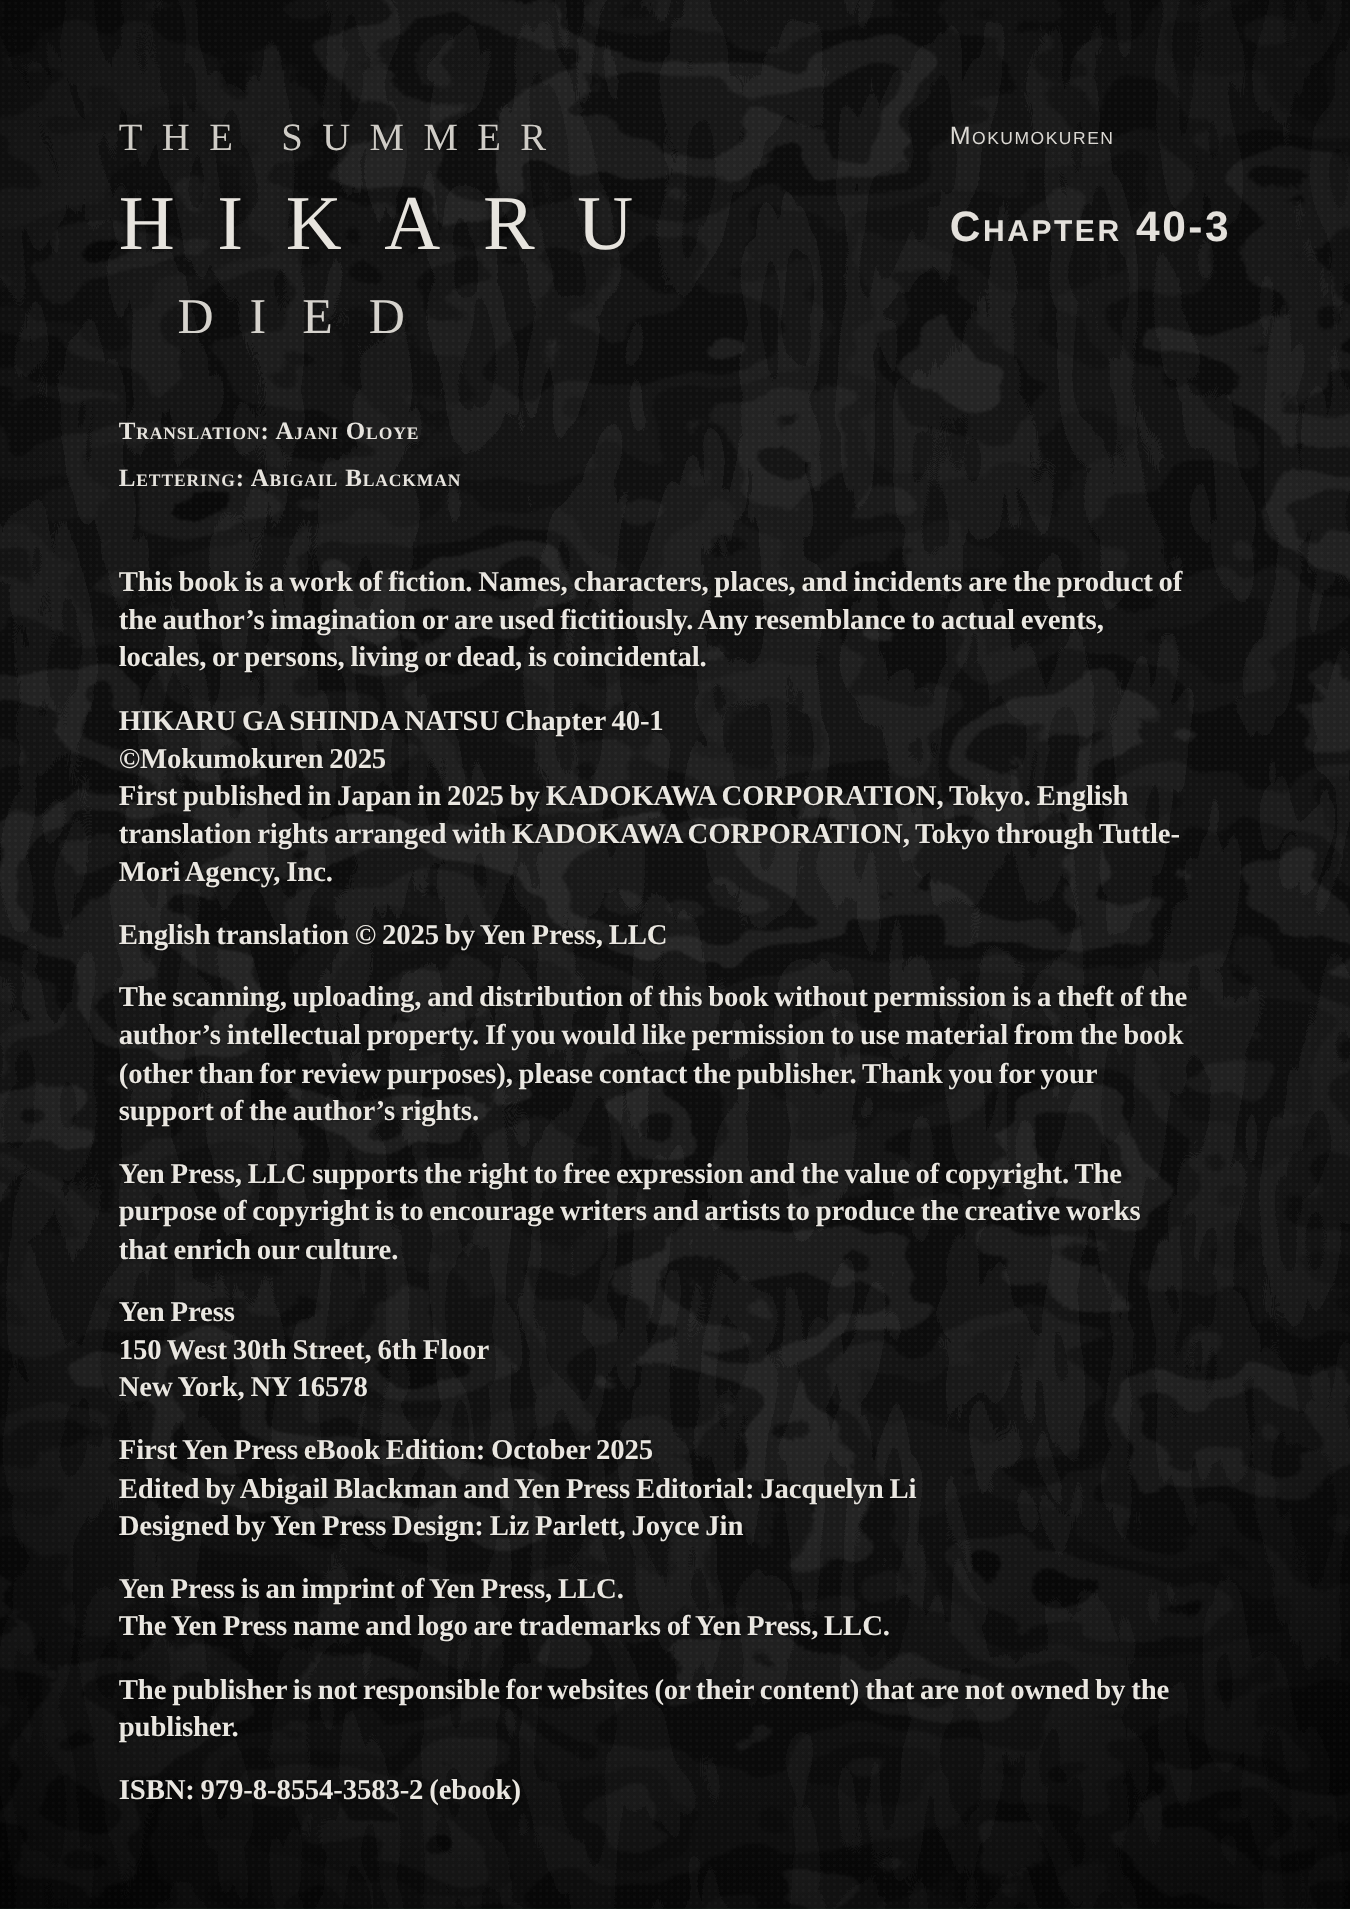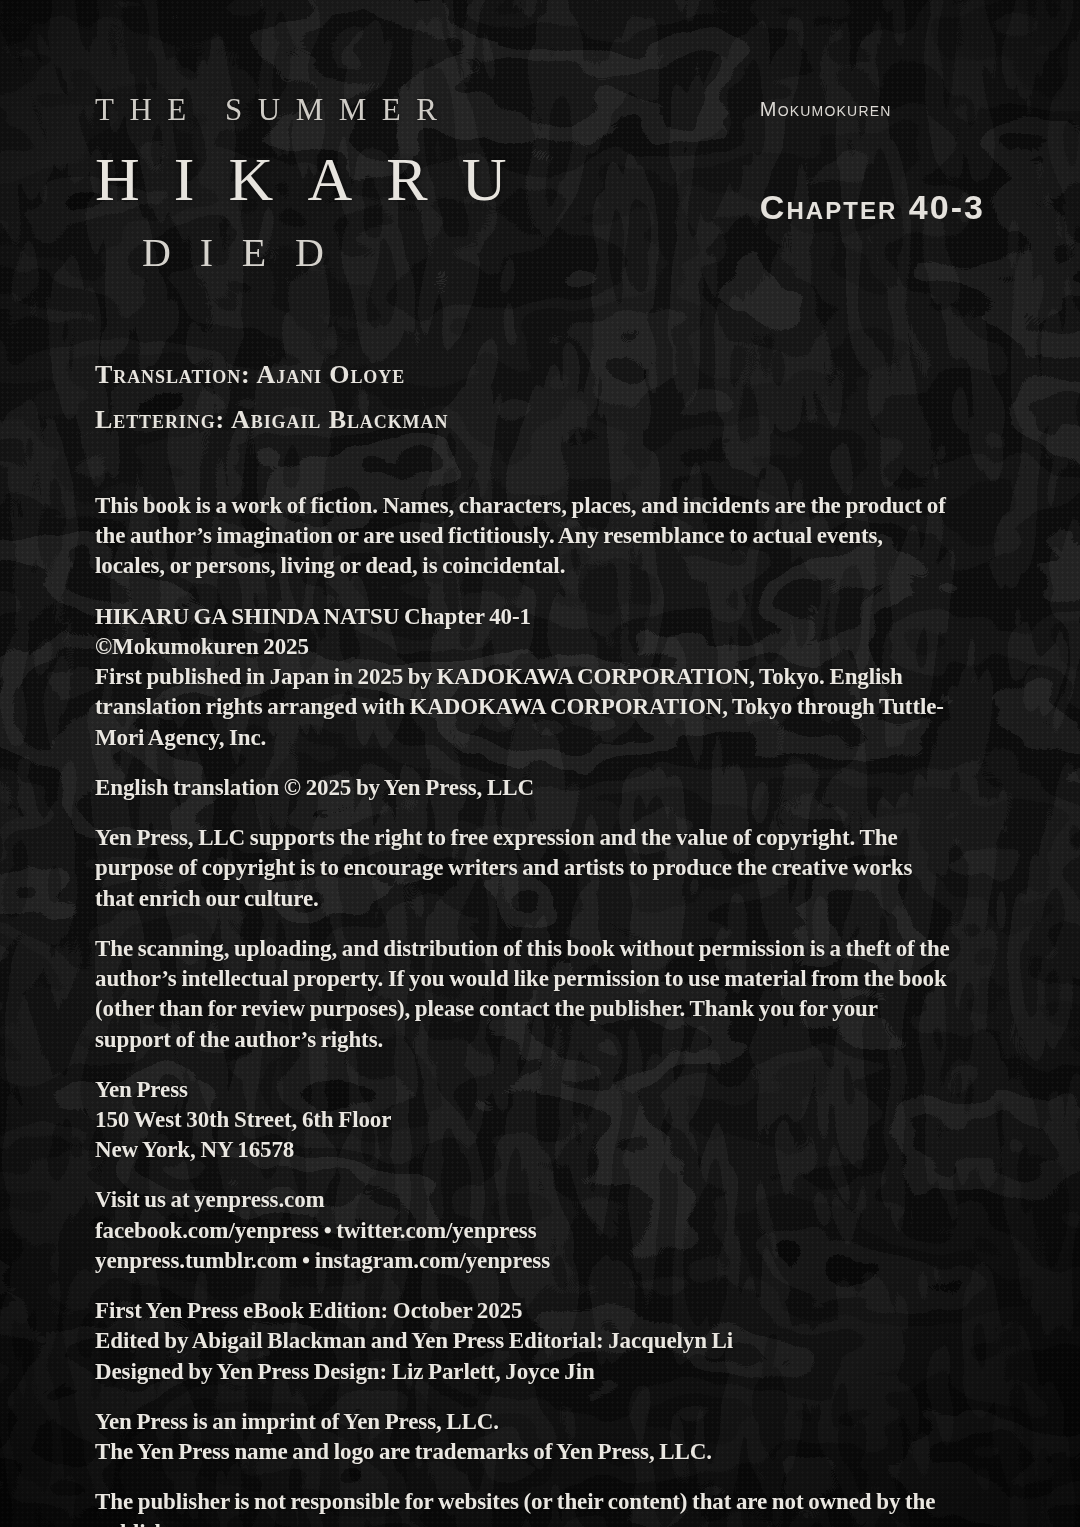--- a/index.html
+++ b/index.html
@@ -68,33 +68,33 @@
     padding-top: 6px;
     flex: 0 0 auto;
   }
   .author-name {
     font-variant: small-caps;
     font-size: 20px;
     letter-spacing: 0.06em;
     color: #dcd9d4;
   }
   .chapter-label {
-    margin-top: 67px;
+    margin-top: 42px;
     font-variant: small-caps;
     font-weight: bold;
     font-size: 34px;
     letter-spacing: 0.06em;
     color: #e4e1dc;
   }
   
   .credits {
-    margin-top: 84px;
+    margin-top: 58px;
     font-variant: small-caps;
     font-weight: bold;
-    font-size: 26px;
+    font-size: 20px;
     letter-spacing: 0.035em;
     color: #e6e3dd;
   }
   .credit-line + .credit-line { margin-top: 15px; }
   
   .legal {
     margin-top: 56px;
     max-width: 858px;
   }
   .legal p {
@@ -167,28 +167,25 @@
       <div class="credit-line">Translation: Ajani Oloye</div>
       <div class="credit-line">Lettering: Abigail Blackman</div>
     </section>
 
     <section class="legal">
       <p>This book is a work of fiction. Names, characters, places, and incidents are the product of the author’s imagination or are used fictitiously. Any resemblance to actual events, locales, or persons, living or dead, is coincidental.</p>
       <p>HIKARU GA SHINDA NATSU Chapter 40-1
 ©Mokumokuren 2025
 First published in Japan in 2025 by KADOKAWA CORPORATION, Tokyo. English translation rights arranged with KADOKAWA CORPORATION, Tokyo through Tuttle-Mori Agency, Inc.</p>
       <p>English translation © 2025 by Yen Press, LLC</p>
+      <p>The scanning, uploading, and distribution of this book without permission is a theft of the author’s intellectual property. If you would like permission to use material from the book (other than for review purposes), please contact the publisher. Thank you for your support of the author’s rights.</p>
       <p>Yen Press, LLC supports the right to free expression and the value of copyright. The purpose of copyright is to encourage writers and artists to produce the creative works that enrich our culture.</p>
-      <p>The scanning, uploading, and distribution of this book without permission is a theft of the author’s intellectual property. If you would like permission to use material from the book (other than for review purposes), please contact the publisher. Thank you for your support of the author’s rights.</p>
       <p>Yen Press
 150 West 30th Street, 6th Floor
 New York, NY 16578</p>
-      <p>Visit us at yenpress.com
-facebook.com/yenpress • twitter.com/yenpress
-yenpress.tumblr.com • instagram.com/yenpress</p>
       <p>First Yen Press eBook Edition: October 2025
 Edited by Abigail Blackman and Yen Press Editorial: Jacquelyn Li
 Designed by Yen Press Design: Liz Parlett, Joyce Jin</p>
       <p>Yen Press is an imprint of Yen Press, LLC.
 The Yen Press name and logo are trademarks of Yen Press, LLC.</p>
       <p>The publisher is not responsible for websites (or their content) that are not owned by the publisher.</p>
       <p>ISBN: 979-8-8554-3583-2 (ebook)</p>
     </section>
 
   </div>

